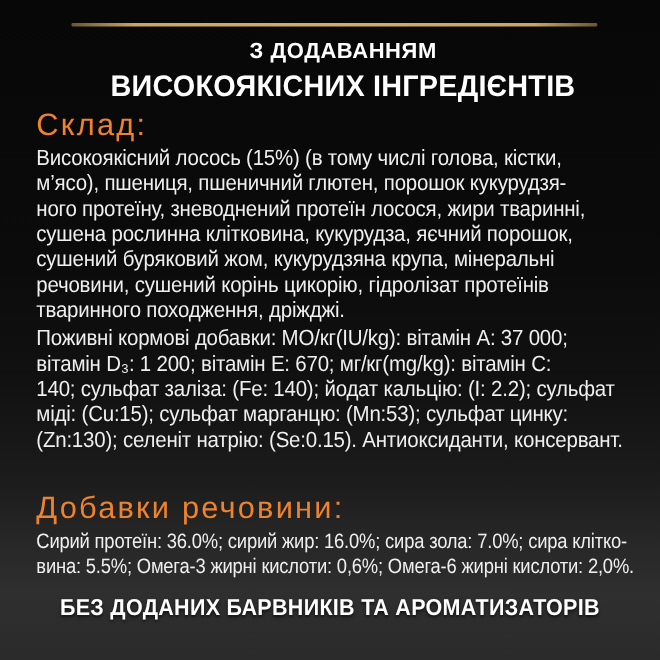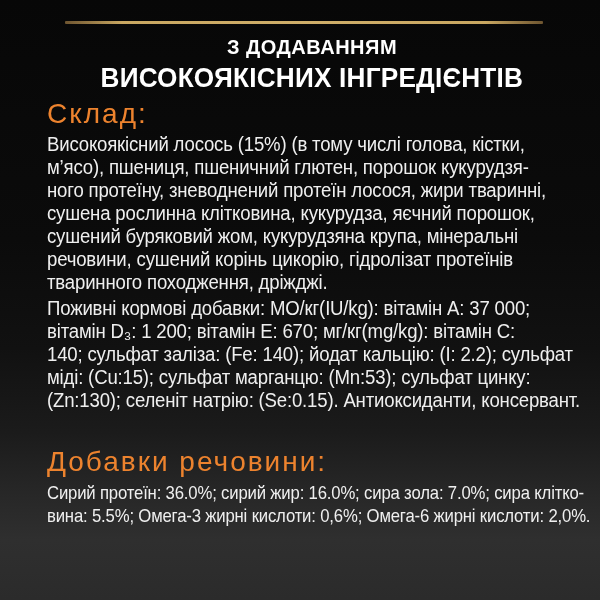--- a/index.html
+++ b/index.html
@@ -39,21 +39,21 @@
     font-weight: bold;
     letter-spacing: 0.2px;
   }
   .header-line2 .squeeze {
     display: inline-block;
     transform: scaleX(0.97);
     transform-origin: 50% 50%;
   }
   .sec {
     position: absolute;
-    left: 47px;
+    left: 33px;
     width: 553px;
   }
   .sec-composition { top: 99px; }
   .sec-additives   { top: 293px; }
   .sec-nutrients   { top: 447px; }
   .sec h2 {
     margin: 0;
     font-size: 28px;
     font-weight: 400;
     line-height: 30px;
@@ -126,14 +126,17 @@
 міді: (Cu:15); сульфат марганцю: (Mn:53); сульфат цинку:
 (Zn:130); селеніт натрію: (Se:0.15). Антиоксиданти, консервант.</p>
   </section>
 
   <section class="sec sec-nutrients">
     <h2>Добавки речовини:</h2>
     <p>Сирий протеїн: 36.0%; сирий жир: 16.0%; сира зола: 7.0%; сира клітко-
 вина: 5.5%; Омега-3 жирні кислоти: 0,6%; Омега-6 жирні кислоти: 2,0%.</p>
   </section>
 
+  <div class="footer">
+    <span class="footer-claim">БЕЗ ДОДАНИХ БАРВНИКІВ ТА АРОМАТИЗАТОРІВ</span>
+  </div>
 
 </div>
 
 </body></html>

